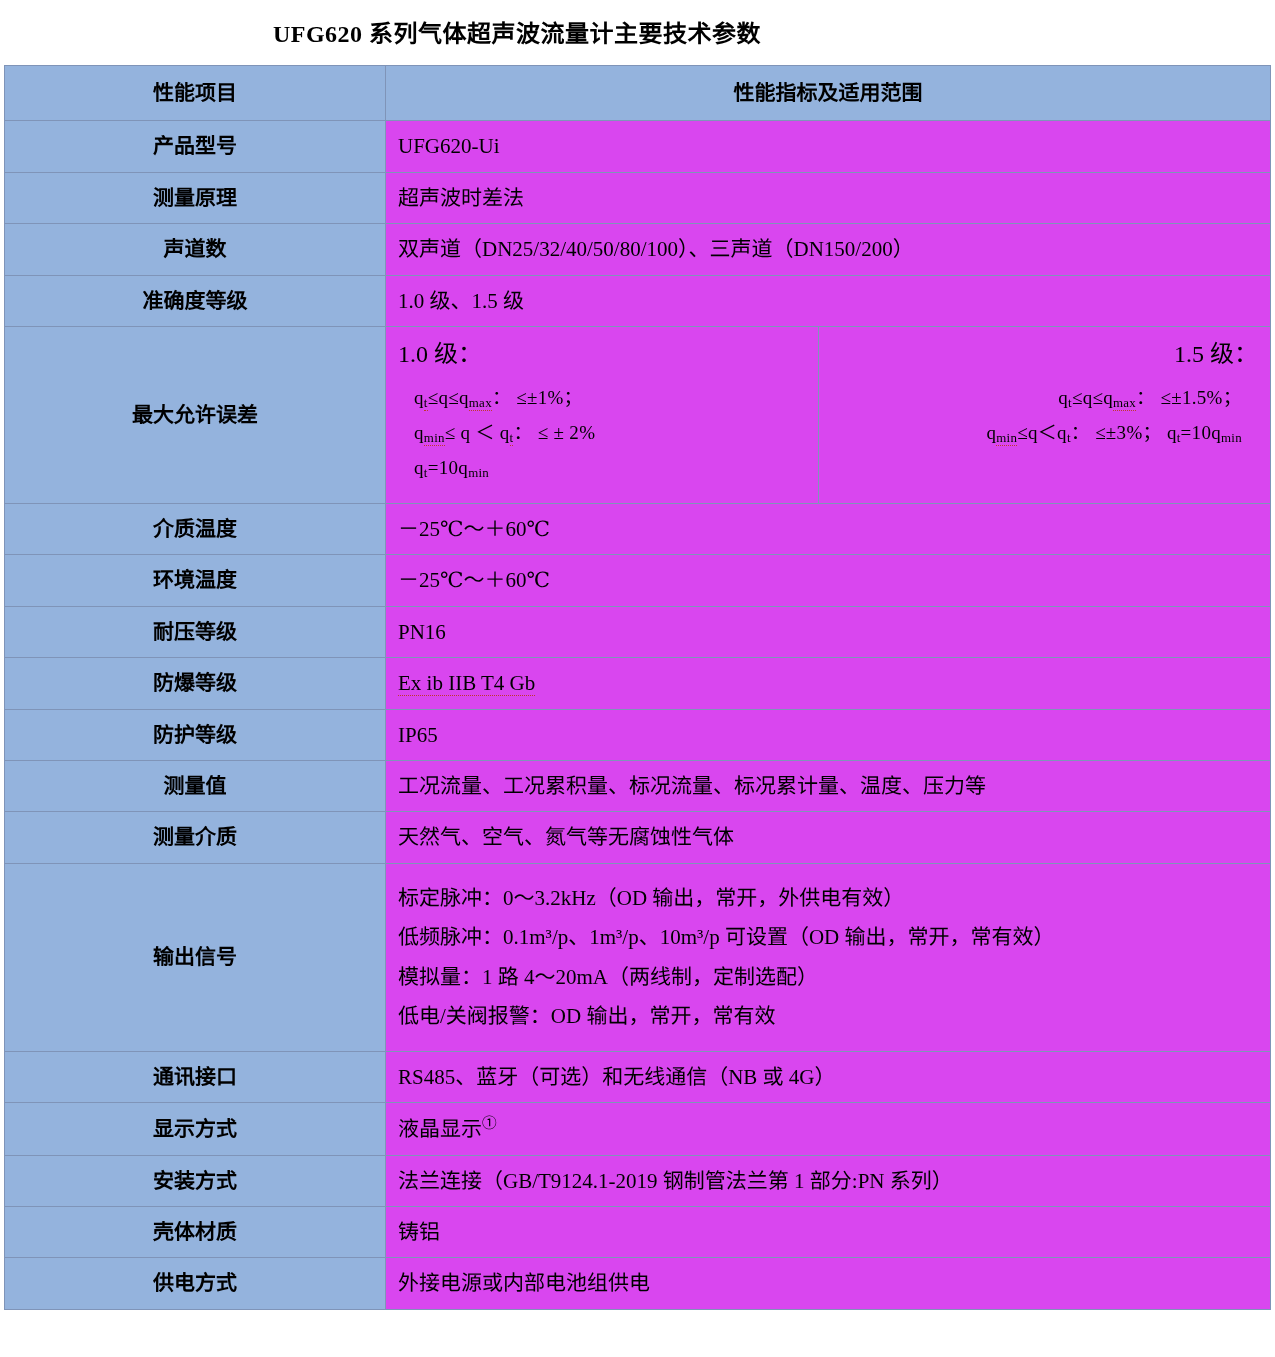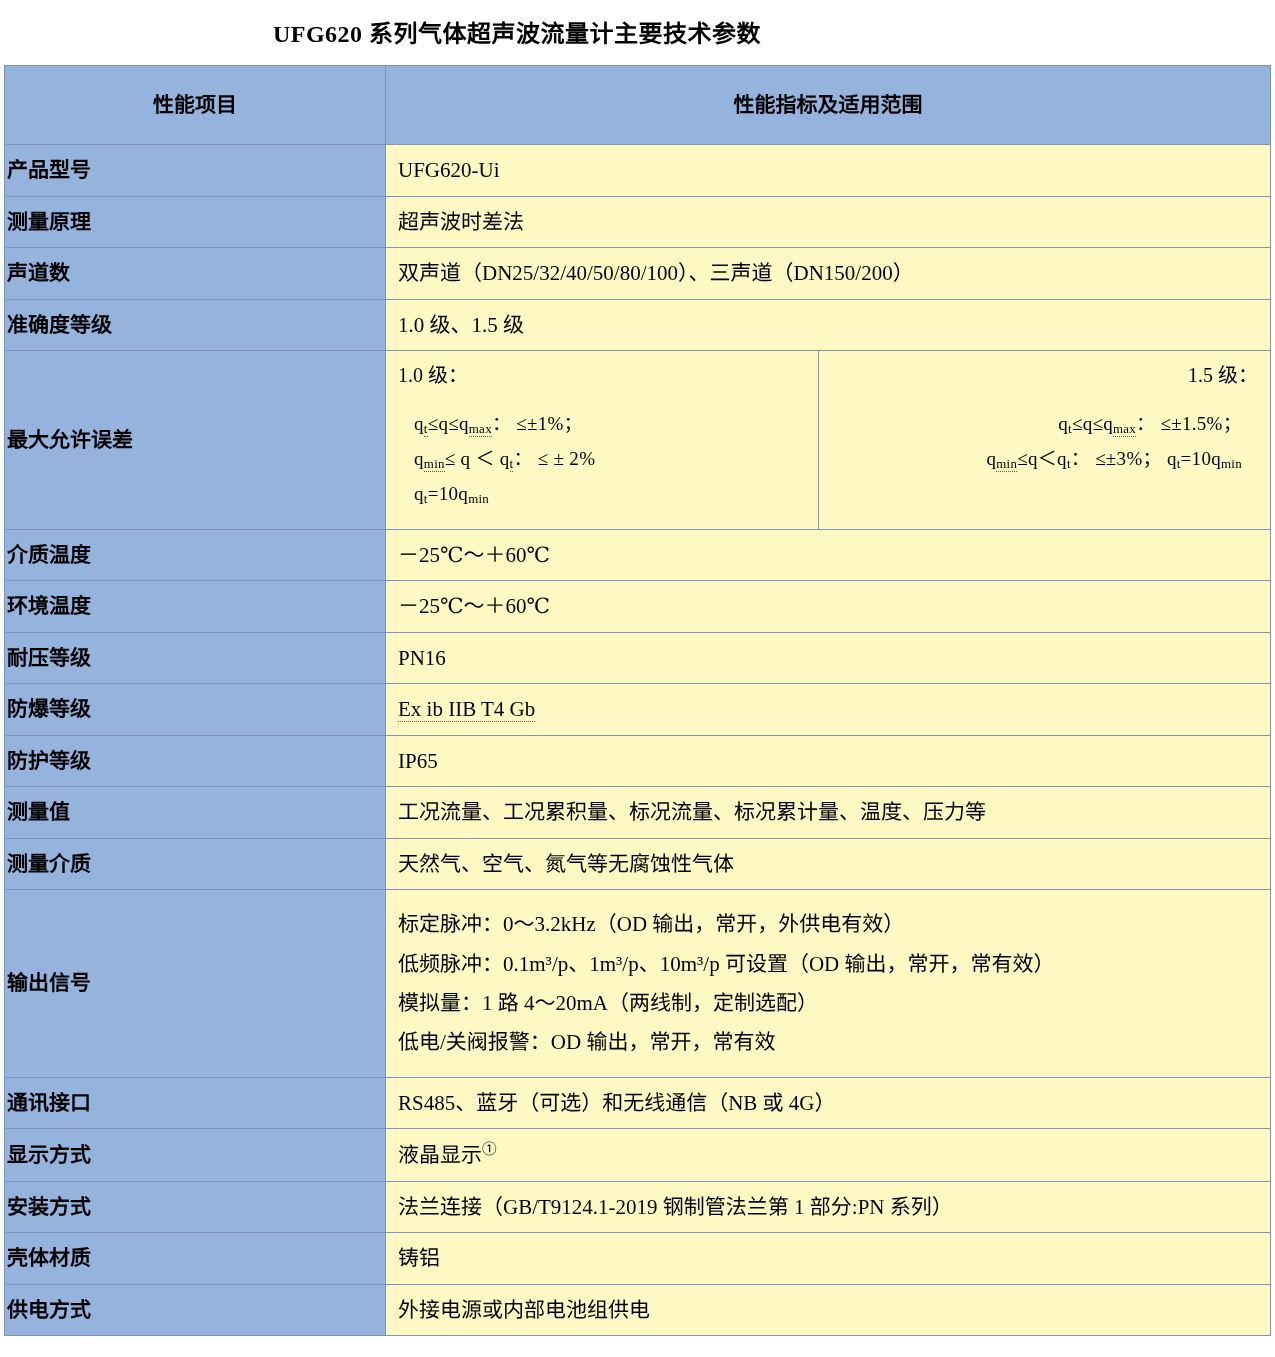--- a/index.html
+++ b/index.html
@@ -35,31 +35,31 @@
     border: 1px solid #7f94b8;
     vertical-align: middle;
     font-size: 21px;
     line-height: 1.45;
   }
   .hdr th {
     background: #94b3dd;
     text-align: center;
     font-weight: bold;
     font-size: 23px;
-    padding: 24px 6px;
+    padding: 12px 6px;
   }
   .label {
     background: #94b3dd;
-    text-align: left;
+    text-align: center;
     font-weight: bold;
     padding: 10px 2px;
     width: 381px;
   }
   .value {
-    background: #fef9c3;
+    background: #d946ef;
     text-align: left;
     padding: 10px 12px;
   }
   .err-wrap {
     display: flex;
     width: 100%;
   }
   .err-col {
     box-sizing: border-box;
     padding: 10px 12px 14px 12px;
@@ -67,22 +67,22 @@
   }
   .err-col.left {
     width: 49%;
     border-right: 1px solid #7f94b8;
   }
   .err-col.right {
     width: 51%;
     text-align: right;
   }
   .err-head {
-    font-size: 20px;
-    margin-bottom: 20px;
+    font-size: 24px;
+    margin-bottom: 12px;
   }
   .err-line {
     font-size: 19px;
     margin: 6px 16px;
     letter-spacing: 0.3px;
   }
   .value-cell-split {
     padding: 0 !important;
   }
   .out-line {

